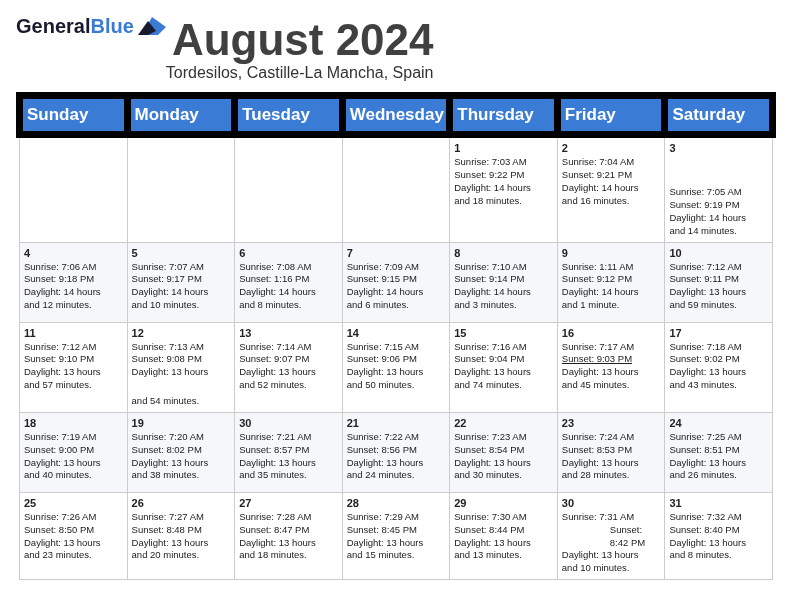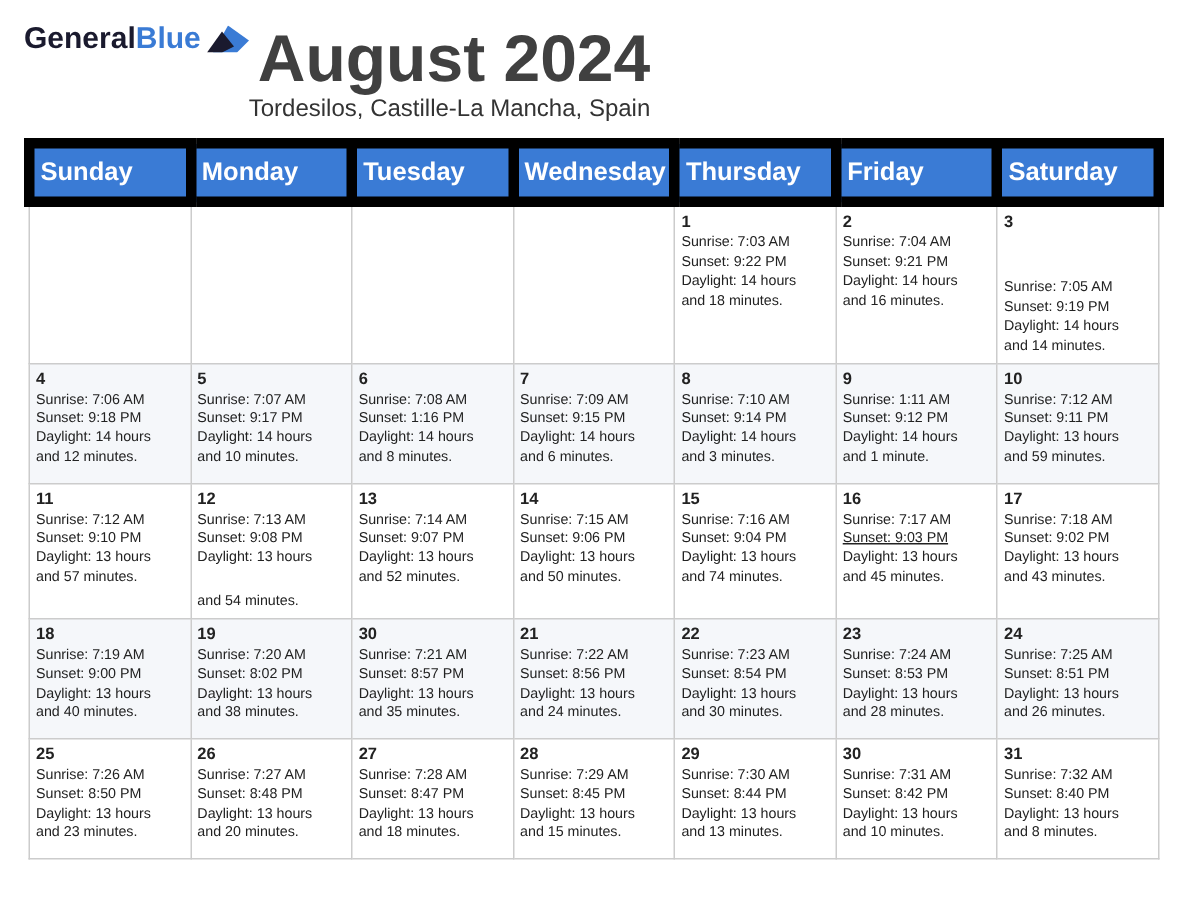--- a/index.html
+++ b/index.html
@@ -317,21 +317,21 @@
         <td>
           <span class="day-number">29</span>
           <div style="line-height: 1.35;">Sunrise: 7:30 AM</div>
           <div style="line-height: 1.35;">Sunset: 8:44 PM</div>
           <div style="line-height: 1.35;">Daylight: 13 hours</div>
           <div style="line-height: 1.35;">and 13 minutes.</div>
         </td>
         <td>
           <span class="day-number">30</span>
           <div style="line-height: 1.35;">Sunrise: 7:31 AM</div>
-          <div style="line-height: 1.35;">Sunset: 8:42 PM</div>
+          <div style="line-height: 1.35; margin-left: 48px;">Sunset: 8:42 PM</div>
           <div style="line-height: 1.35;">Daylight: 13 hours</div>
           <div style="line-height: 1.35;">and 10 minutes.</div>
         </td>
         <td>
           <span class="day-number">31</span>
           <div style="line-height: 1.35;">Sunrise: 7:32 AM</div>
           <div style="line-height: 1.35;">Sunset: 8:40 PM</div>
           <div style="line-height: 1.35;">Daylight: 13 hours</div>
           <div style="line-height: 1.35;">and 8 minutes.</div>
         </td>

